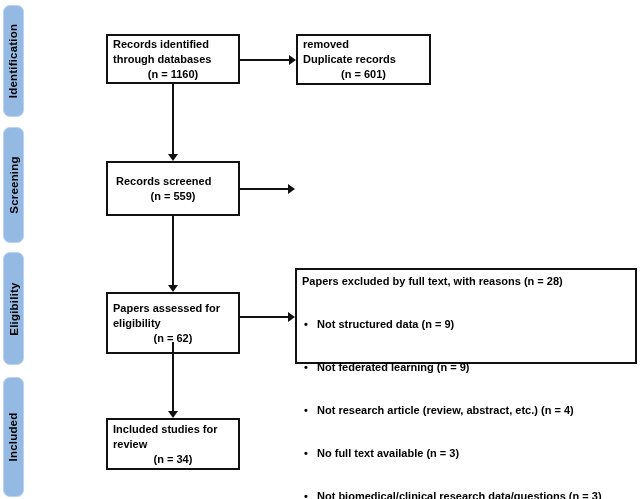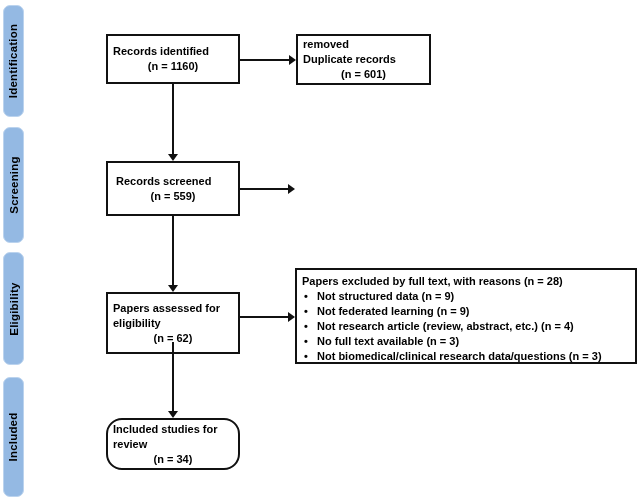--- a/index.html
+++ b/index.html
@@ -60,39 +60,40 @@
   </div>
   <div class="stage" style="top:252px; height:113px;">
     <span class="stage-label">Eligibility</span>
   </div>
   <div class="stage" style="top:377px; height:120px;">
     <span class="stage-label">Included</span>
   </div>
 
   <div class="box" style="left:106px; top:34px; width:134px; height:50px;">
     <div>Records identified</div>
+    <div>through databases</div>
     <div class="count">(n = 1160)</div>
   </div>
   <div class="box" style="left:296px; top:34px; width:135px; height:51px;">
     <div>removed</div>
     <div>Duplicate records</div>
     <div class="count">(n = 601)</div>
   </div>
 
   <div class="box" style="left:106px; top:161px; width:134px; height:55px;">
     <div style="padding-left:3px;">Records screened</div>
     <div class="count">(n = 559)</div>
   </div>
 
   <div class="box" style="left:106px; top:292px; width:134px; height:62px;">
     <div>Papers assessed for</div>
     <div>eligibility</div>
     <div class="count">(n = 62)</div>
   </div>
-  <div class="box bigbox" style="left:295px; top:268px; width:342px; height:96px;">
+  <div class="box bigbox" style="left:295px; top:268px; width:342px; height:96px;gap:28px;">
     <div>Papers excluded by full text, with reasons (n = 28)</div>
     <div class="bullet-row">
       <span class="bullet-glyph">•</span>
       <span class="reason-text">Not structured data (n = 9)</span>
     </div>
     <div class="bullet-row">
       <span class="bullet-glyph">•</span>
       <span class="reason-text">Not federated learning (n = 9)</span>
     </div>
     <div class="bullet-row">
@@ -102,21 +103,21 @@
     <div class="bullet-row">
       <span class="bullet-glyph">•</span>
       <span class="reason-text">No full text available (n = 3)</span>
     </div>
     <div class="bullet-row">
       <span class="bullet-glyph">•</span>
       <span class="reason-text">Not biomedical/clinical research data/questions (n = 3)</span>
     </div>
   </div>
 
-  <div class="box" style="left:106px; top:418px; width:134px; height:52px;border-radius:16px;">
+  <div class="box" style="left:106px; top:418px; width:134px; height:52px;">
     <div>Included studies for</div>
     <div>review</div>
     <div class="count">(n = 34)</div>
   </div>
 
   <div class="vline" style="left:172px; top:84px; height:71px;"></div>
   <div class="head-down" style="left:168px; top:154px;"></div>
 
   <div class="vline" style="left:172px; top:216px; height:70px;"></div>
   <div class="head-down" style="left:168px; top:285px;"></div>

